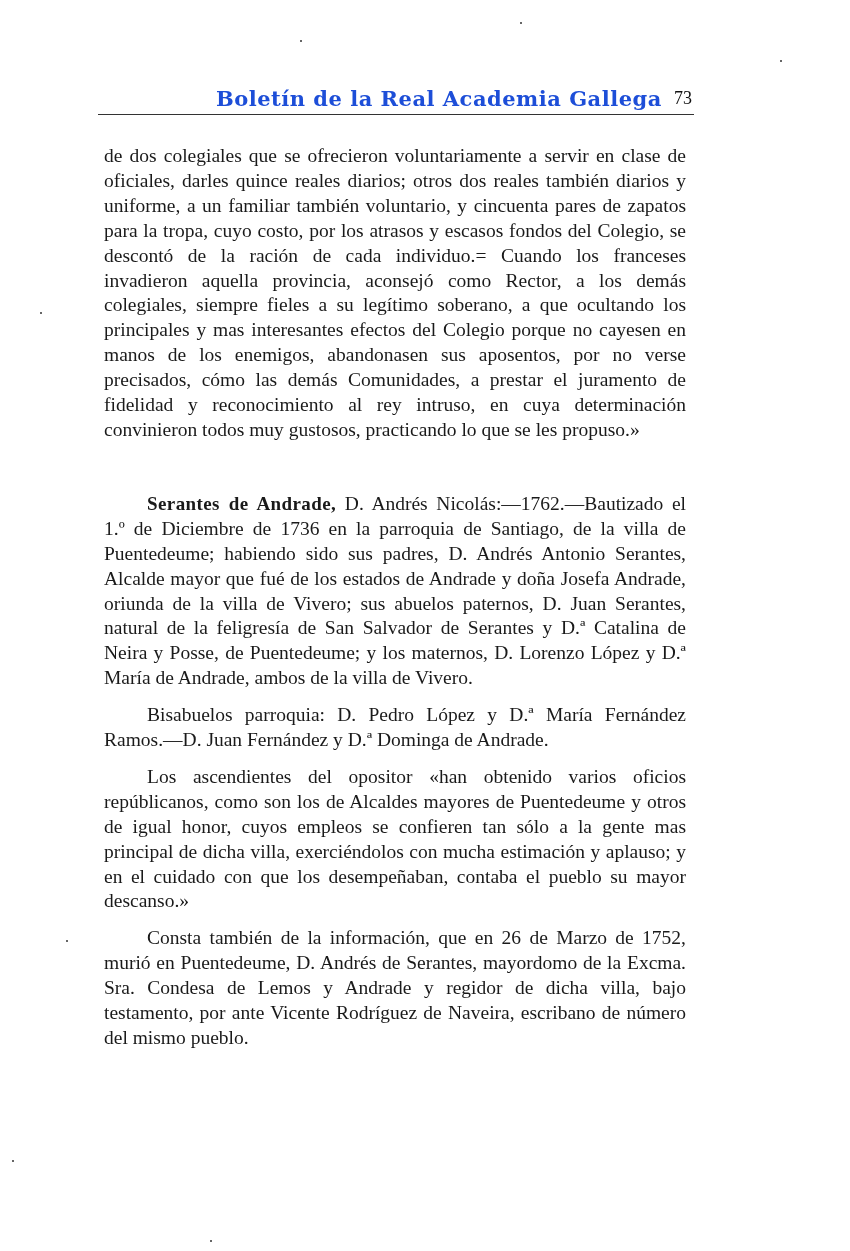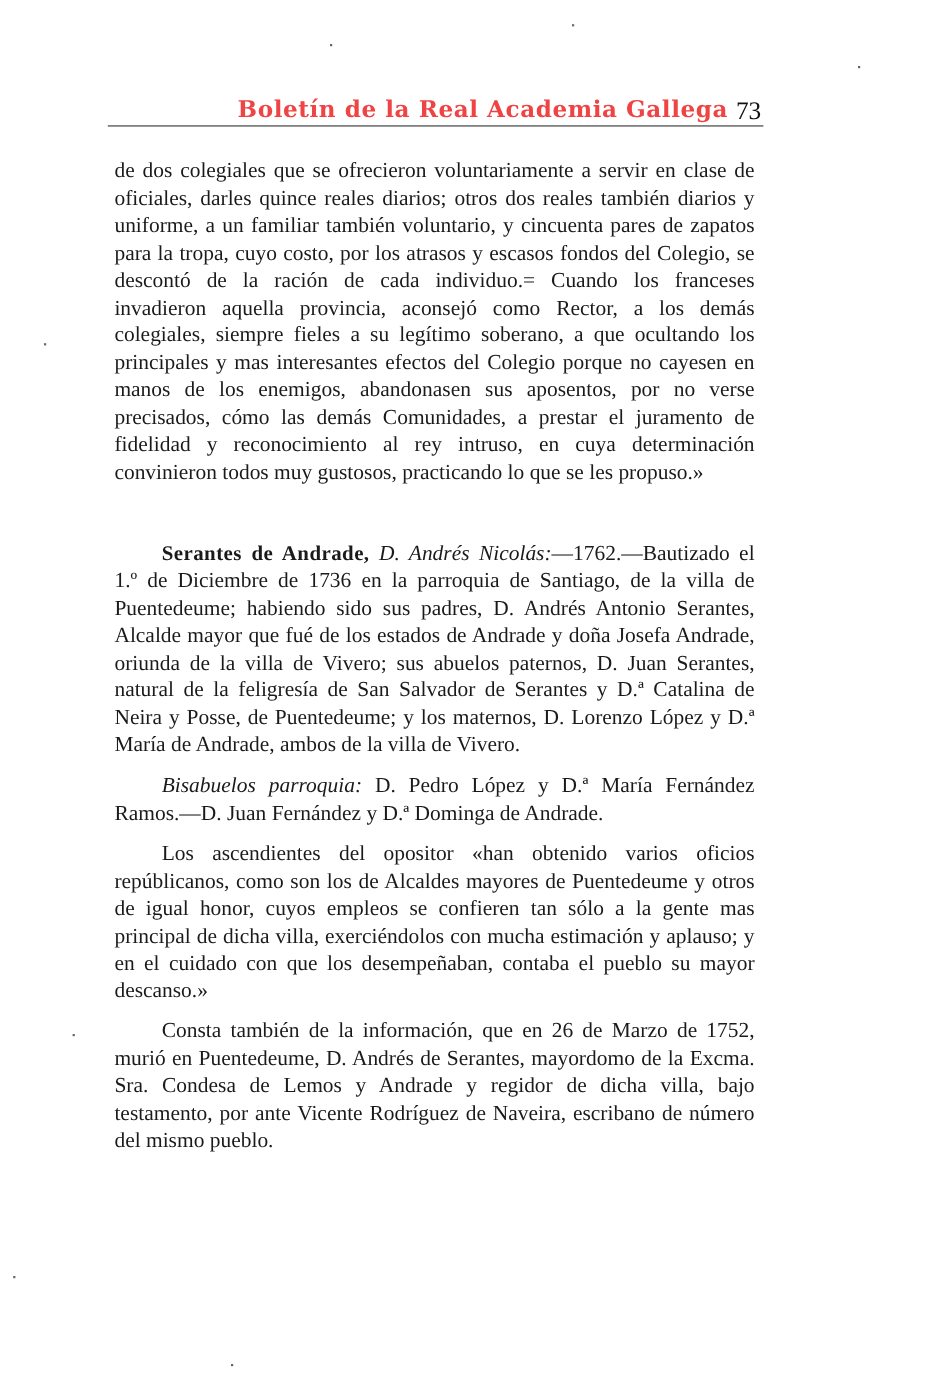--- a/index.html
+++ b/index.html
@@ -6,37 +6,37 @@
   body {
     width: 850px; height: 1251px; background: #ffffff; position: relative; overflow: hidden;
     font-family: "Liberation Serif", "DejaVu Serif", serif; color: #1a1a1a;
   }
   .page { position: absolute; left: 0; top: 0; width: 850px; height: 1251px; }
   .header {
     position: absolute; left: 98px; top: 84px; width: 594px; height: 30px;
   }
   .header-title {
     position: absolute; left: 118px; top: 2px; font-size: 21px; letter-spacing: 0.5px;
-    font-family: "DejaVu Serif", serif; font-weight: bold; color: #ef4444;
+    font-family: "DejaVu Serif", serif; font-weight: bold; color: #1d4ed8;
   }
   .page-number {
-    position: absolute; right: 0px; top: 4px; font-size: 23px; color: #111;
+    position: absolute; right: 0px; top: 4px; font-size: 18px; color: #111;
   }
   .header-rule {
     position: absolute; left: 98px; top: 114px; width: 596px; height: 1px; background: #333;
   }
   .body-text {
     position: absolute; left: 92px; top: 132px; width: 606px;
     font-size: 19.5px; line-height: 24.9px; text-align: justify;
   }
   .para { margin: 12px; text-indent: 0; }
   .para.indent { text-indent: 43px; }
   .gap { height: 25px; }
   .entry-name { font-family: Liberation Serif, serif; font-weight: bold; font-size: 19px; letter-spacing: 0.4px; }
-  .italic { font-style: italic; }
+  .italic { }
   .speck { position: absolute; width: 2px; height: 2px; background: #666; }
 </style>
 </head>
 <body>
 
 <div class="page">
 
   <div class="header">
     <span class="header-title">Boletín de la Real Academia Gallega</span>
     <span class="page-number">73</span>

